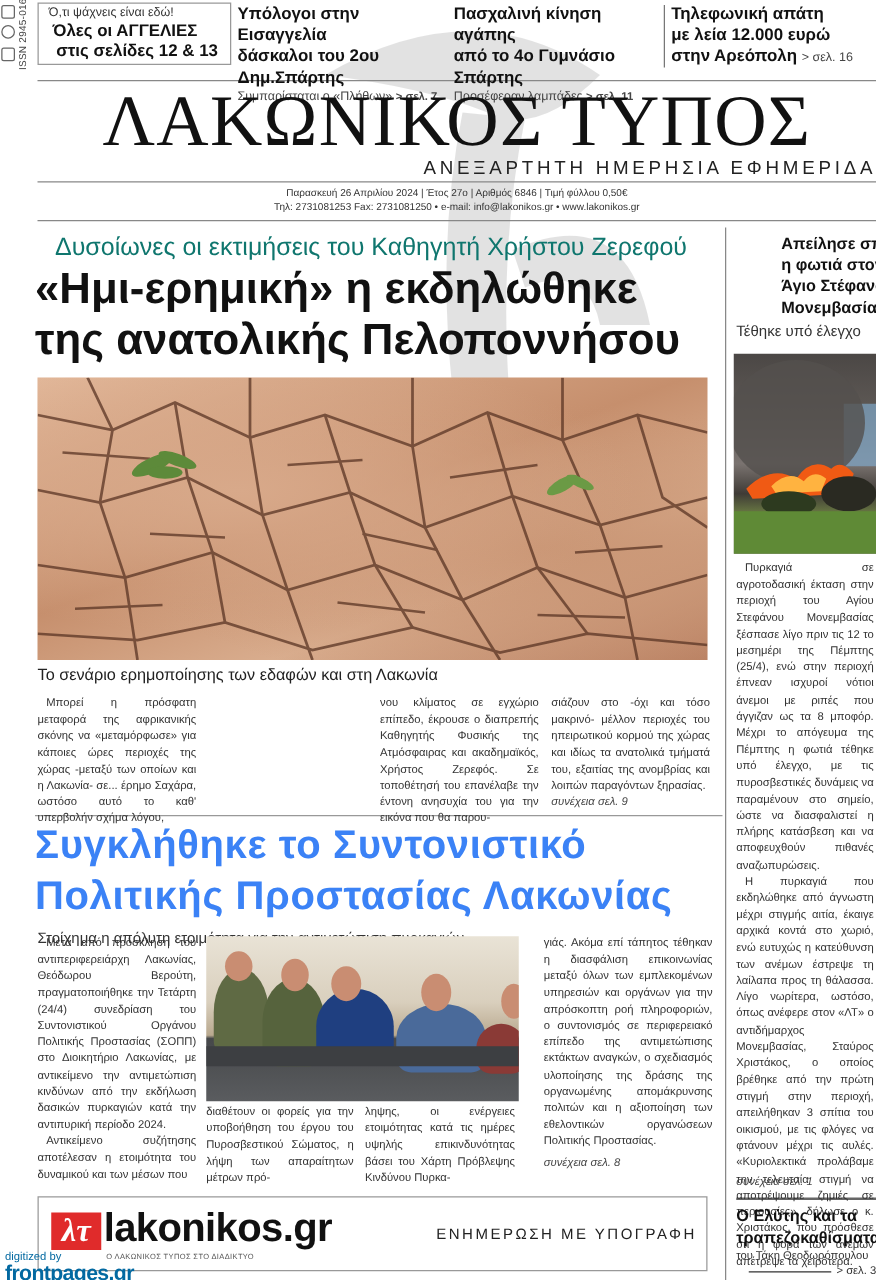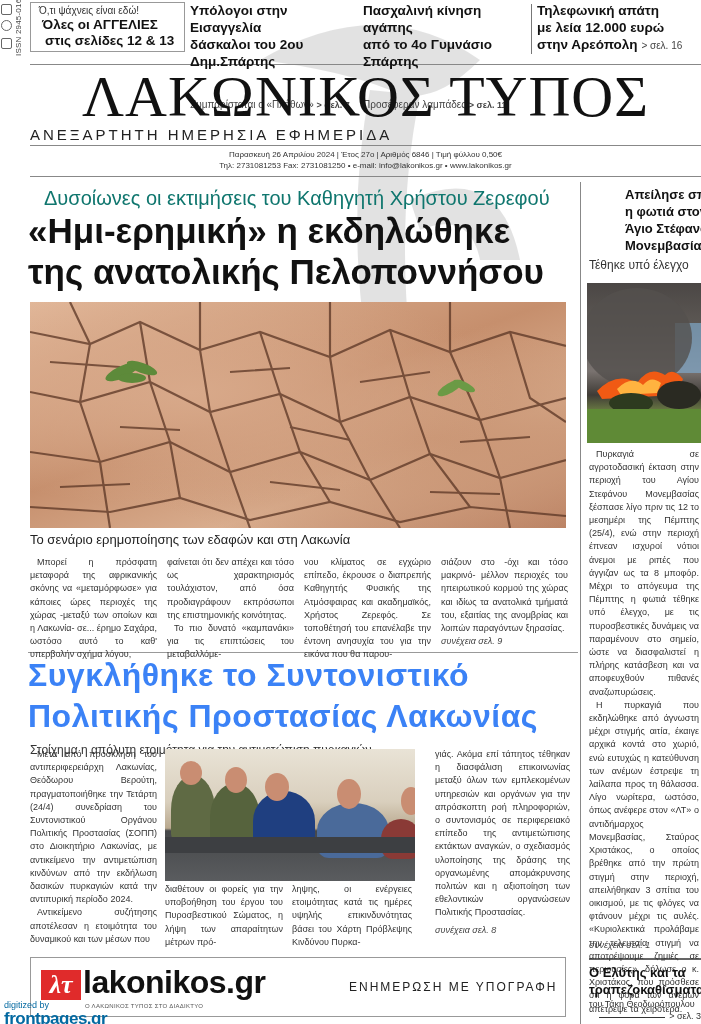--- a/index.html
+++ b/index.html
@@ -24,33 +24,33 @@
   .teaser-box {
     position: absolute; left: 30px; top: 2px; width: 155px; height: 50px;
     border: 1px solid #999; padding: 2px 8px; z-index: 1; background: #fff;
   }
   .teaser-box .small { font-size: 10px; color: #333; line-height: 12px; }
   .teaser-box .big { font-size: 13.5px; font-weight: bold; line-height: 16px; color: #111; padding-left: 3px; }
   .teaser {
     position: absolute; top: 2px; z-index: 1;
   }
   .teaser .h { font-size: 13.5px; font-weight: bold; line-height: 17px; color: #111; }
-  .teaser .s { font-size: 10px; color: #444; line-height: 14px; margin-top: 28px; }
+  .teaser .s { font-size: 10px; color: #444; line-height: 14px; }
   .teaser .s b { font-size: 9px; }
   .vsep { position: absolute; top: 4px; width: 1px; height: 50px; background: #777; }
   .hrule { position: absolute; left: 30px; right: 0; height: 1px; background: #888; }
 
   
   .masthead {
     position: absolute; left: 30px; top: 68px; width: 671px; text-align: center;
     font-family: "Liberation Serif", serif; font-size: 58px; letter-spacing: 1px;
     line-height: 58px; color: #111; z-index: 1; white-space: nowrap;
   }
   .tagline {
-    position: absolute; left: 30px; top: 126px; width: 671px; text-align: left;
+    position: absolute; left: 30px; top: 126px; width: 671px; text-align: right;
     font-size: 15px; letter-spacing: 3px; color: #222; z-index: 1;
   }
   .info {
     position: absolute; left: 30px; top: 149px; width: 671px; text-align: center;
     font-size: 8px; line-height: 11px; color: #333; z-index: 1;
   }
 
   
   .kicker1 { position: absolute; left: 44px; top: 187px; font-size: 20px; color: #0f766e; z-index: 1; }
   .headline1 {
@@ -206,24 +206,20 @@
       <ellipse cx="434" cy="84" rx="12" ry="4" transform="rotate(25 434 84)"></ellipse>
     </g>
   </svg>
 </div>
 <div class="caption1">Το σενάριο ερημοποίησης των εδαφών και στη Λακωνία</div>
 
 <div class="cols1">
   <div class="col" style="left:0;width:127px">
     <p class="ind">Μπορεί η πρόσφατη μεταφορά της αφρικανικής σκόνης να «μεταμόρφωσε» για κάποιες ώρες περιοχές της χώρας -μεταξύ των οποίων και η Λακωνία- σε... έρημο Σαχάρα, ωστόσο αυτό το καθ' υπερβολήν σχήμα λόγου,</p>
   </div>
-  <div class="col" style="left:137px;width:127px">
-    <p>φαίνεται ότι δεν απέχει και τόσο ως χαρακτηρισμός τουλάχιστον, από όσα προδιαγράφουν εκπρόσωποι της επιστημονικής κοινότητας.</p>
-    <p class="ind">Το πιο δυνατό «καμπανάκι» για τις επιπτώσεις του μεταβαλλόμε-</p>
-  </div>
   <div class="col" style="left:274px;width:127px">
     <p>νου κλίματος σε εγχώριο επίπεδο, έκρουσε ο διαπρεπής Καθηγητής Φυσικής της Ατμόσφαιρας και ακαδημαϊκός, Χρήστος Ζερεφός. Σε τοποθέτησή του επανέλαβε την έντονη ανησυχία του για την εικόνα που θα παρου-</p>
   </div>
   <div class="col" style="left:411px;width:127px">
     <p>σιάζουν στο -όχι και τόσο μακρινό- μέλλον περιοχές του ηπειρωτικού κορμού της χώρας και ιδίως τα ανατολικά τμήματά του, εξαιτίας της ανομβρίας και λοιπών παραγόντων ξηρασίας.</p>
     <p class="cont">συνέχεια σελ. 9</p>
   </div>
 </div>
 
 <div class="rule2"></div>

